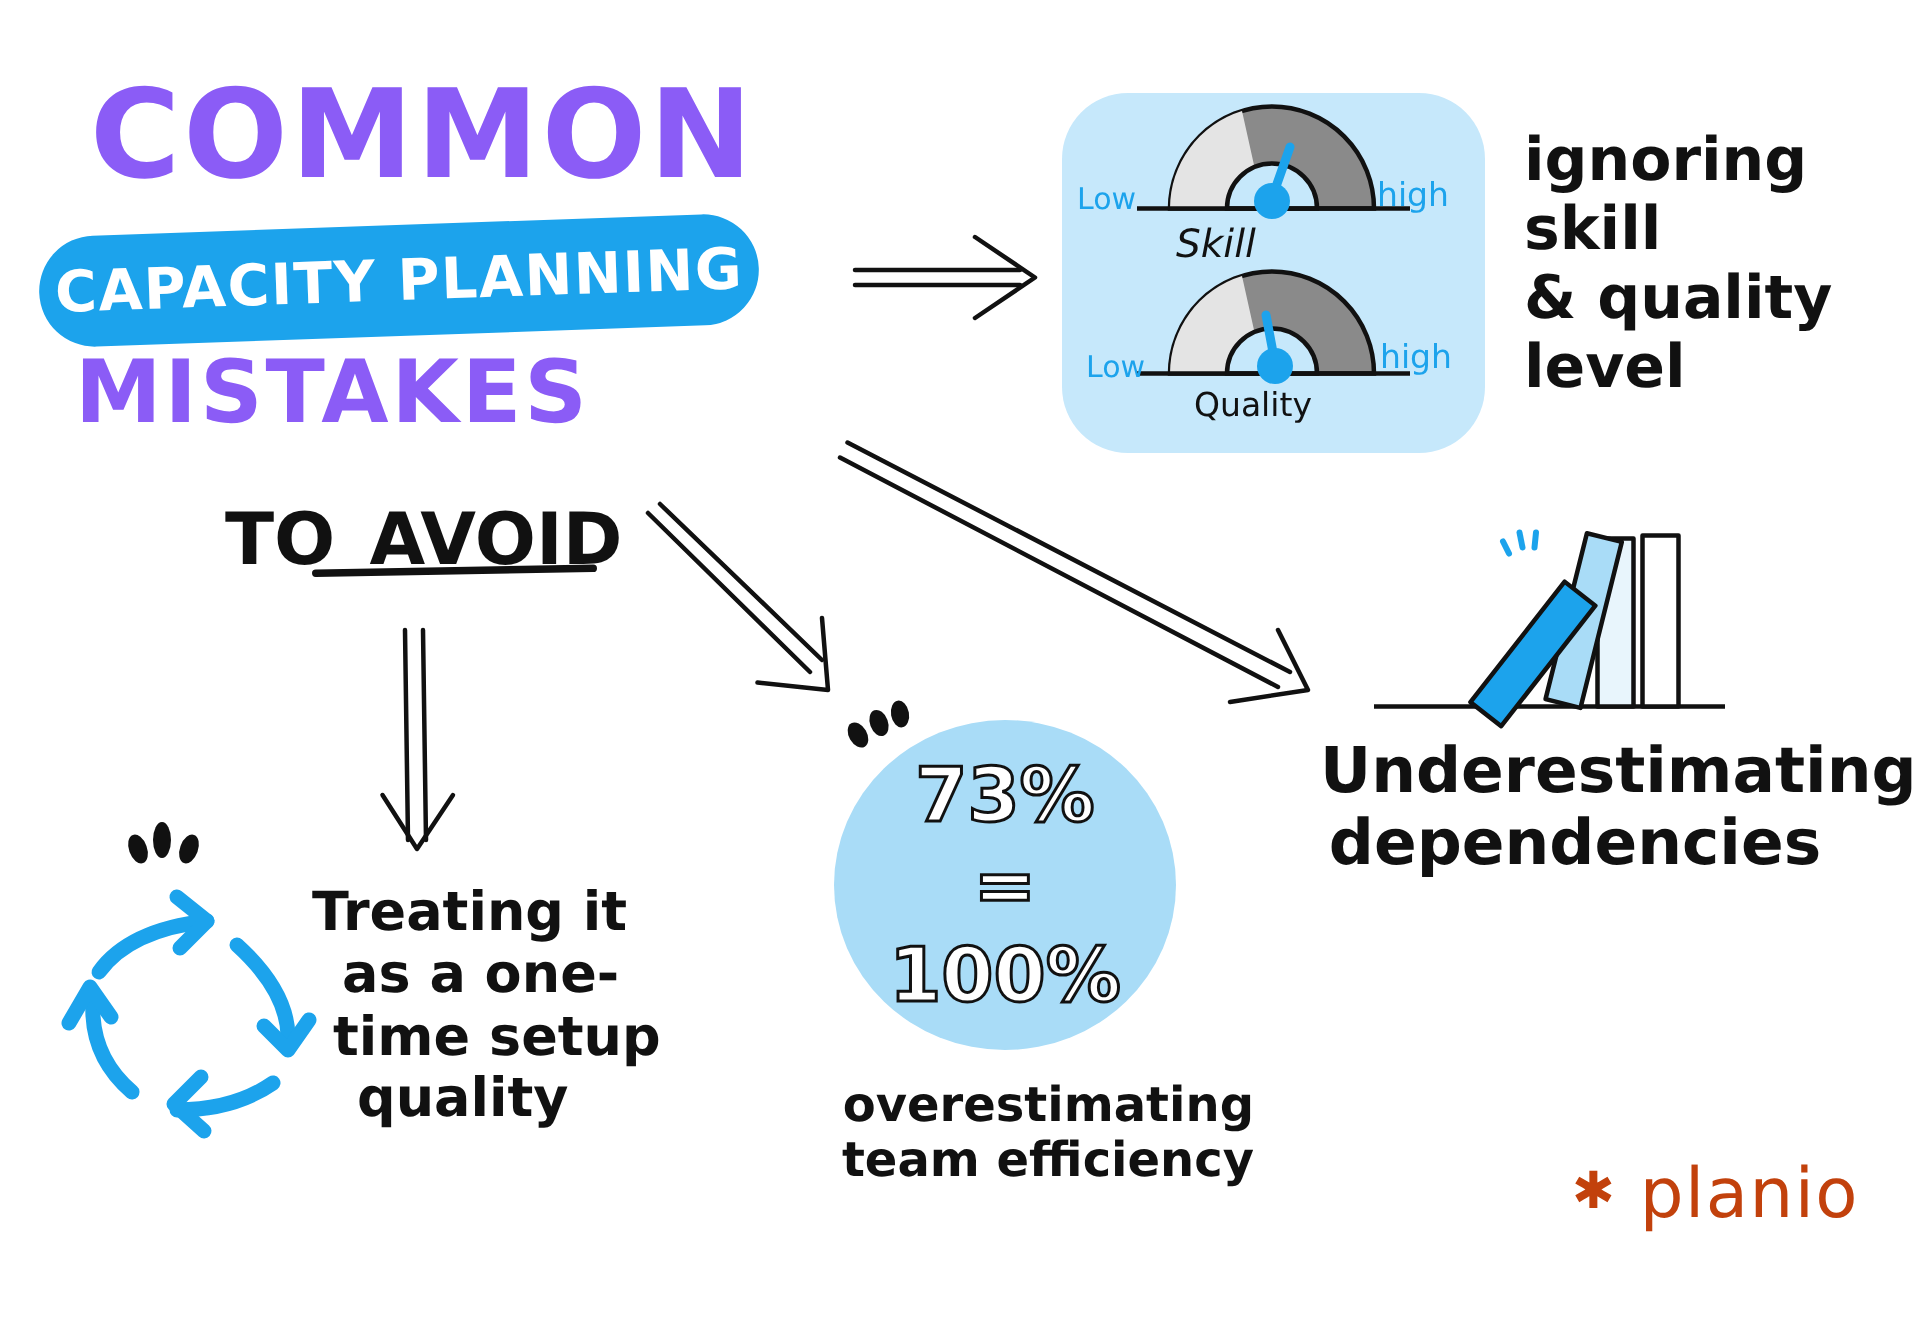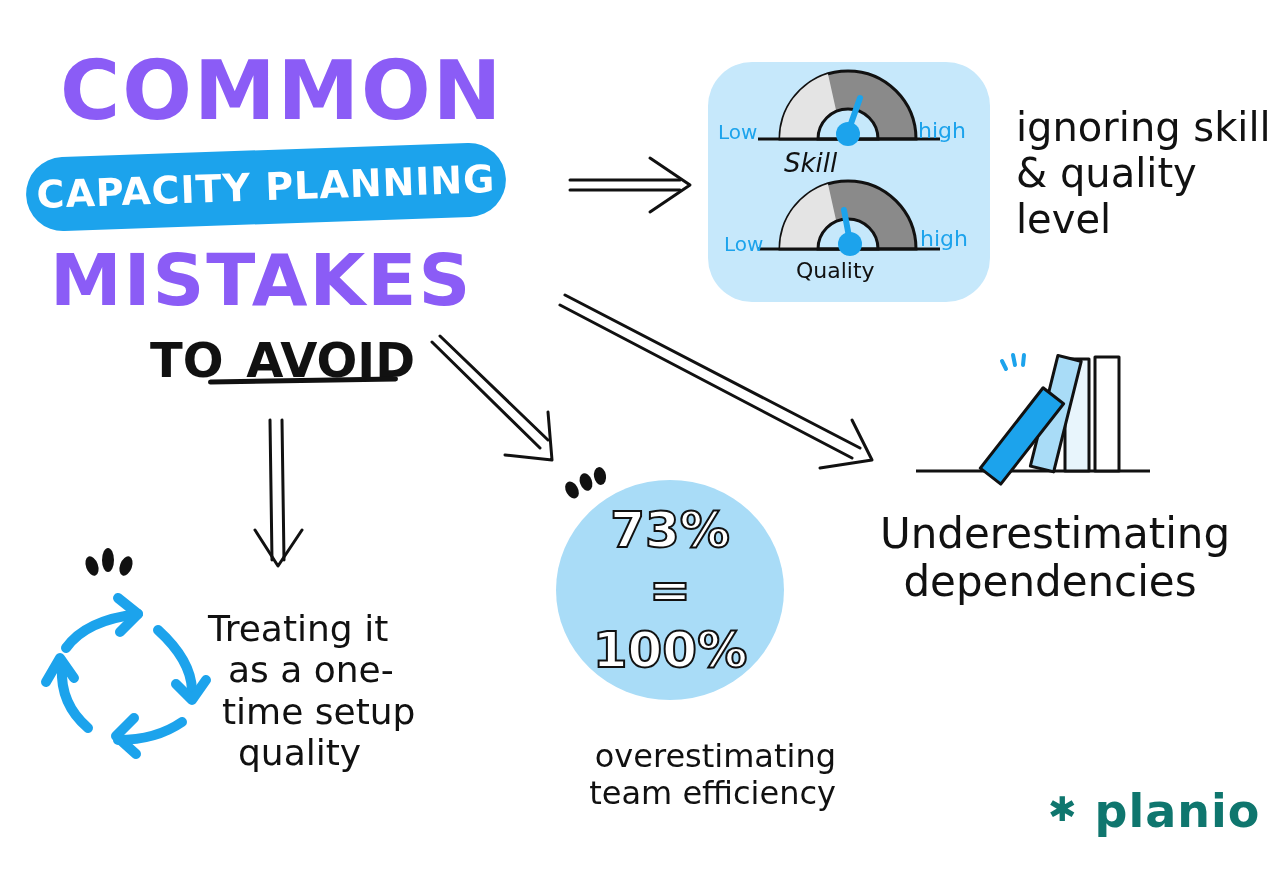--- a/index.html
+++ b/index.html
@@ -1,34 +1,34 @@
 <!DOCTYPE html>
 <html><head>
 <meta charset="utf-8">
 <style>
   html, body { margin:0; padding:0; background:#ffffff; }
   body { width:1280px; height:881px; position:relative; overflow:hidden;
          font-family:"DejaVu Sans", sans-serif; color:#111; }
   .abs { position:absolute; }
   .title-big { font-family:"DejaVu Sans", sans-serif; font-weight:900;
                color:#8b5cf6; letter-spacing:2px; text-transform:uppercase; }
-  .hand { font-family:"DejaVu Sans", sans-serif; font-weight:400; color:#111; line-height:1.15;margin-top:20px; }
+  .hand { font-family:"DejaVu Sans", sans-serif; font-weight:700; color:#111; line-height:1.15; }
   .pill { background:#1ca3ec; border-radius:40px; color:#fff; }
   svg { overflow:visible; }
 </style>
 </head>
 <body>
 
 <div class="abs title-big" style="left:60px; top:50px; font-size:82px; line-height:1;">COMMON</div>
 
 <div class="abs pill" style="left:26px; top:150px; width:480px; height:74px; transform:rotate(-2deg);">
   <div style="text-align:center; font-size:38px; font-weight:700; line-height:74px; letter-spacing:1px;">CAPACITY PLANNING</div>
 </div>
 
-<div class="abs title-big" style="left:50px; top:232px; font-size:72px; line-height:1;margin-top:12px;">MISTAKES</div>
+<div class="abs title-big" style="left:50px; top:232px; font-size:58px; line-height:1;">MISTAKES</div>
 
 <div class="abs" style="left:150px; top:332px; font-size:48px; font-weight:700; color:#111;">
   <span>TO</span>
   <span style="margin-left:6px;">AVOID</span>
 </div>
 <div class="abs" style="left:208px; top:378px; width:190px; height:5px; background:#111; border-radius:3px; transform:rotate(-1deg);"></div>
 
 <svg class="abs" width="1280" height="881" style="left:0;top:0;">
   <g fill="none" stroke="#111" stroke-width="3" stroke-linejoin="round" stroke-linecap="round">
 
@@ -148,16 +148,16 @@
   </g>
 </svg>
 
 <div class="abs hand" style="left:208px; top:588px; font-size:36px;">
   <div>Treating it</div>
   <div style="padding-left:20px;">as a one-</div>
   <div style="padding-left:14px;">time setup</div>
   <div style="padding-left:30px;">quality</div>
 </div>
 
-<div class="abs" style="left:1048px; top:784px; font-size:46px; font-weight:700; color:#0f766e; letter-spacing:1px;">
+<div class="abs" style="left:1048px; top:768px; font-size:46px; font-weight:400; color:#c2410c; letter-spacing:1px;">
   <span style="font-size:34px; vertical-align:6px;">✱</span>
   <span>planio</span>
 </div>
 
 </body></html>

